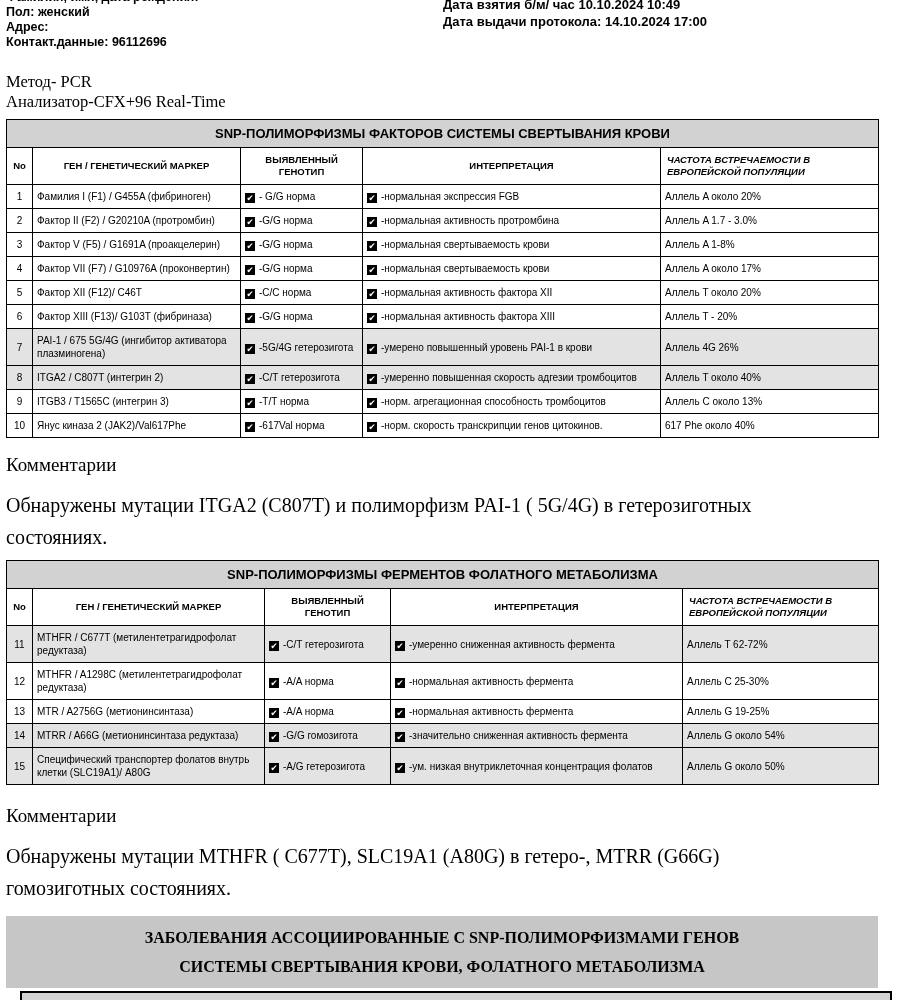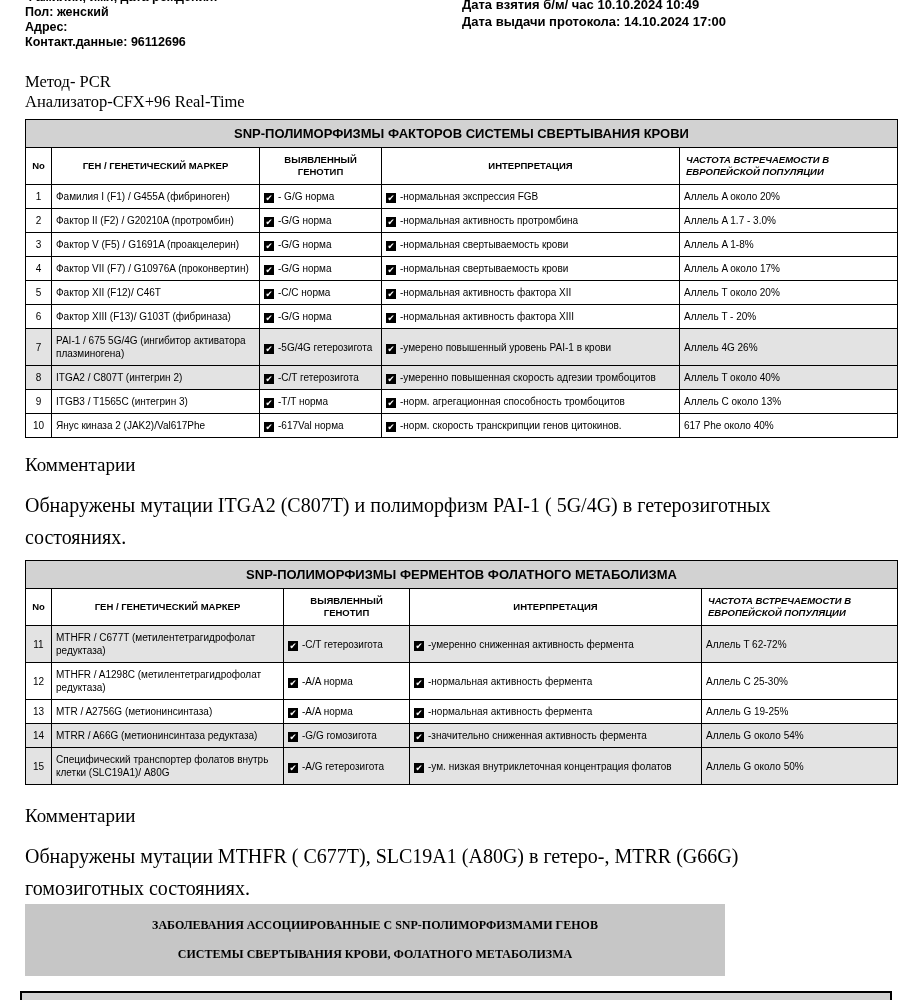--- a/index.html
+++ b/index.html
@@ -2,21 +2,21 @@
 <html><head>
 <meta charset="utf-8">
 <style>
   * { box-sizing: border-box; }
   html, body { margin: 0; padding: 0; }
   body {
     width: 910px; height: 1000px; overflow: hidden; position: relative;
     background: #ffffff; color: #000;
     font-family: "Liberation Serif", serif;
   }
-  .page { padding: 0 18px 0 25px; }
+  .page { padding: 0 18px 0 6px; }
 
   
   .patient-header { display: flex; }
   .hdr-left {
     width: 437px; margin-top: -10px;
     font-family: "Liberation Sans", sans-serif;
     font-weight: bold; font-size: 12.5px; line-height: 15px;
   }
   .hdr-right {
     flex: 1; margin-top: -4px;
@@ -61,23 +61,23 @@
     margin-right: 4px; vertical-align: -1px;
   }
 
   
   .comments-heading { font-size: 19px; margin: 16px 0 0 0; font-weight: normal; }
   .comment-text { font-size: 20px; line-height: 32px; margin: 13px 0 0 0; max-width: 830px; }
   .comments-2 .comments-heading { margin-top: 20px; }
 
   
   .banner {
-    width: 700px;
+    margin-top: 12px; width: 872px;
     background: #c6c6c6;
-    font-weight: bold; font-size: 12px; line-height: 29px;
+    font-weight: bold; font-size: 16px; line-height: 29px;
     text-align: center; padding: 7px 10px;
   }
 
   
   .partial-table {
     position: absolute; left: 20px; top: 991px;
     width: 872px; height: 30px;
     background: #d2d2d2; border: 2px solid #000;
   }
 </style>

